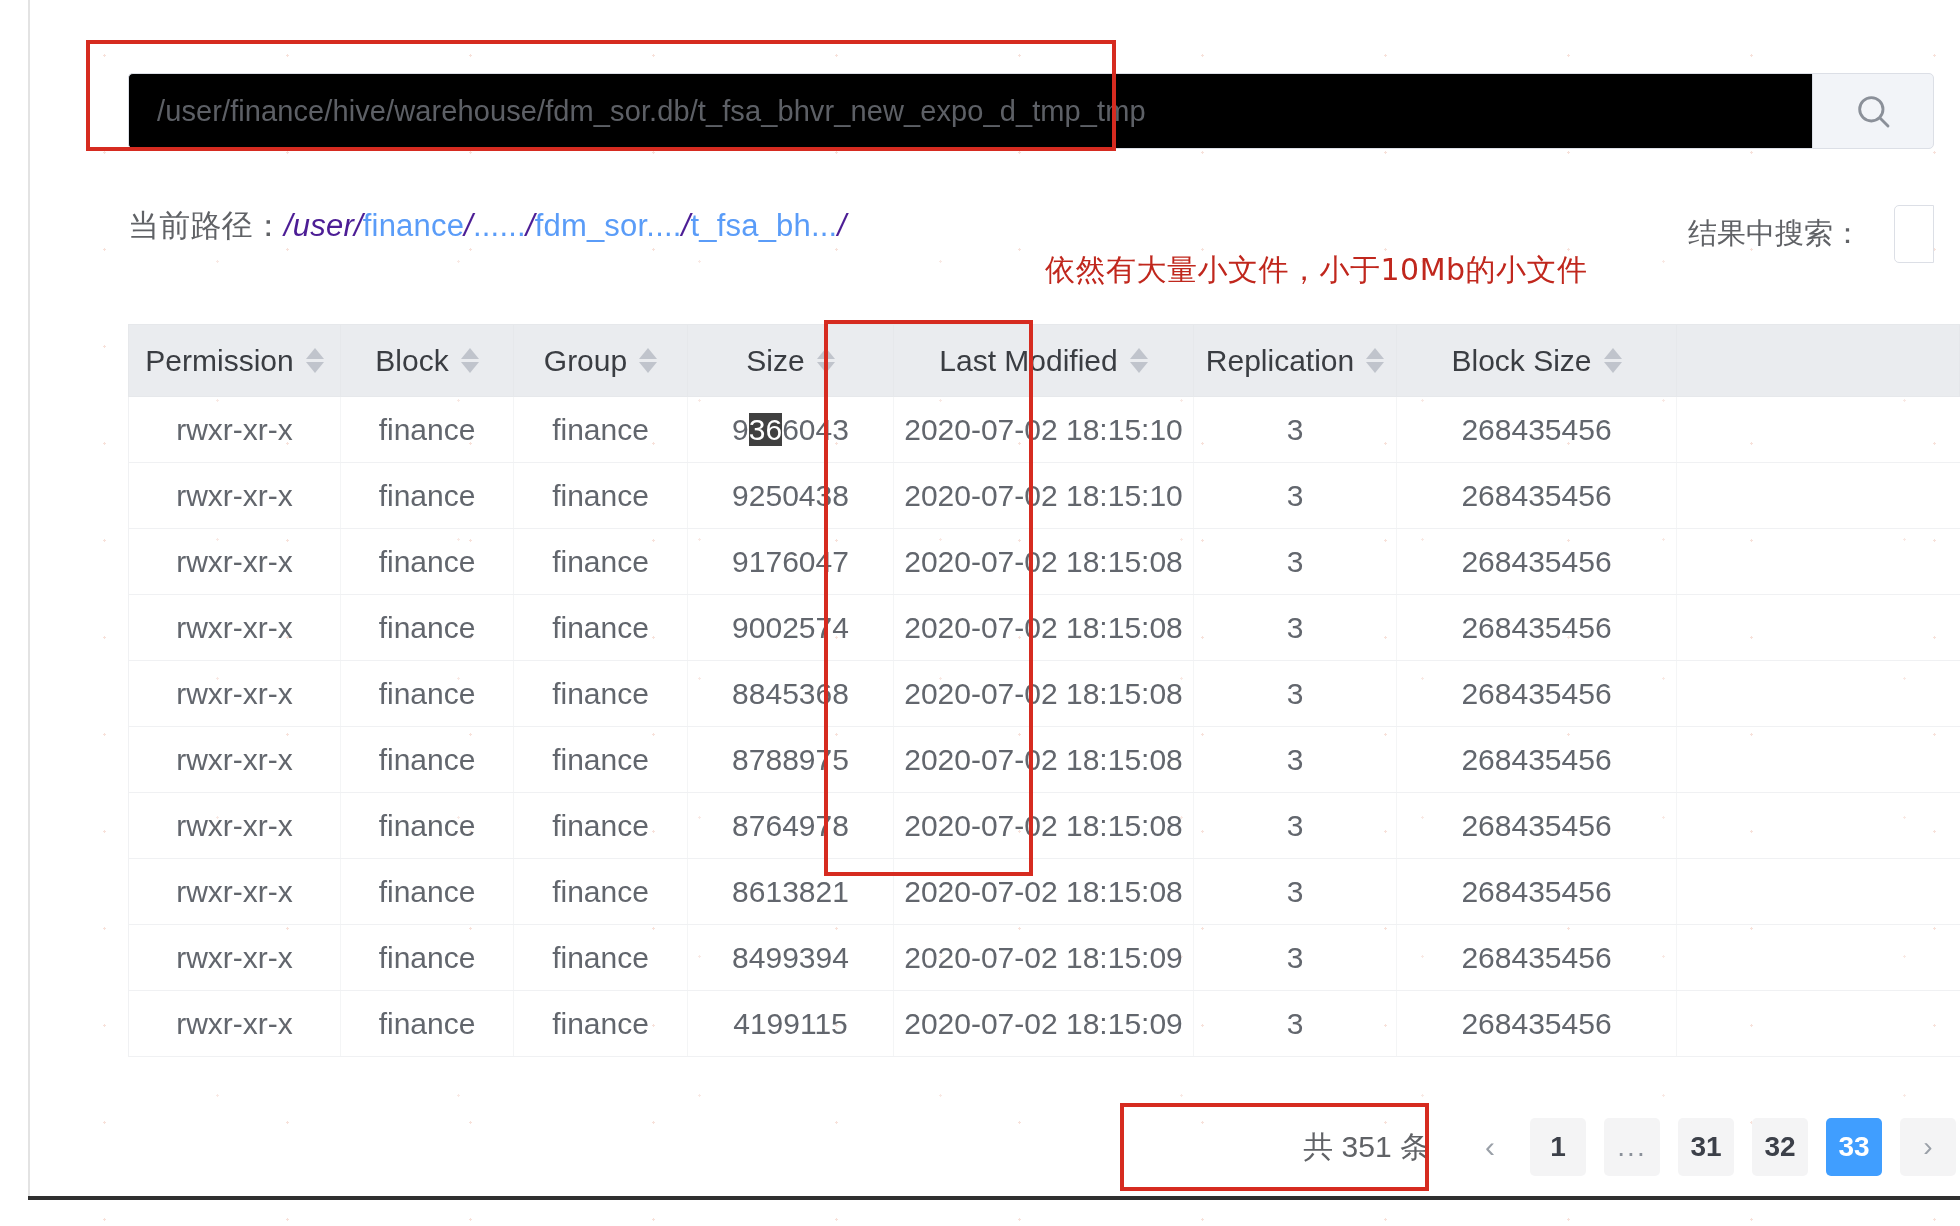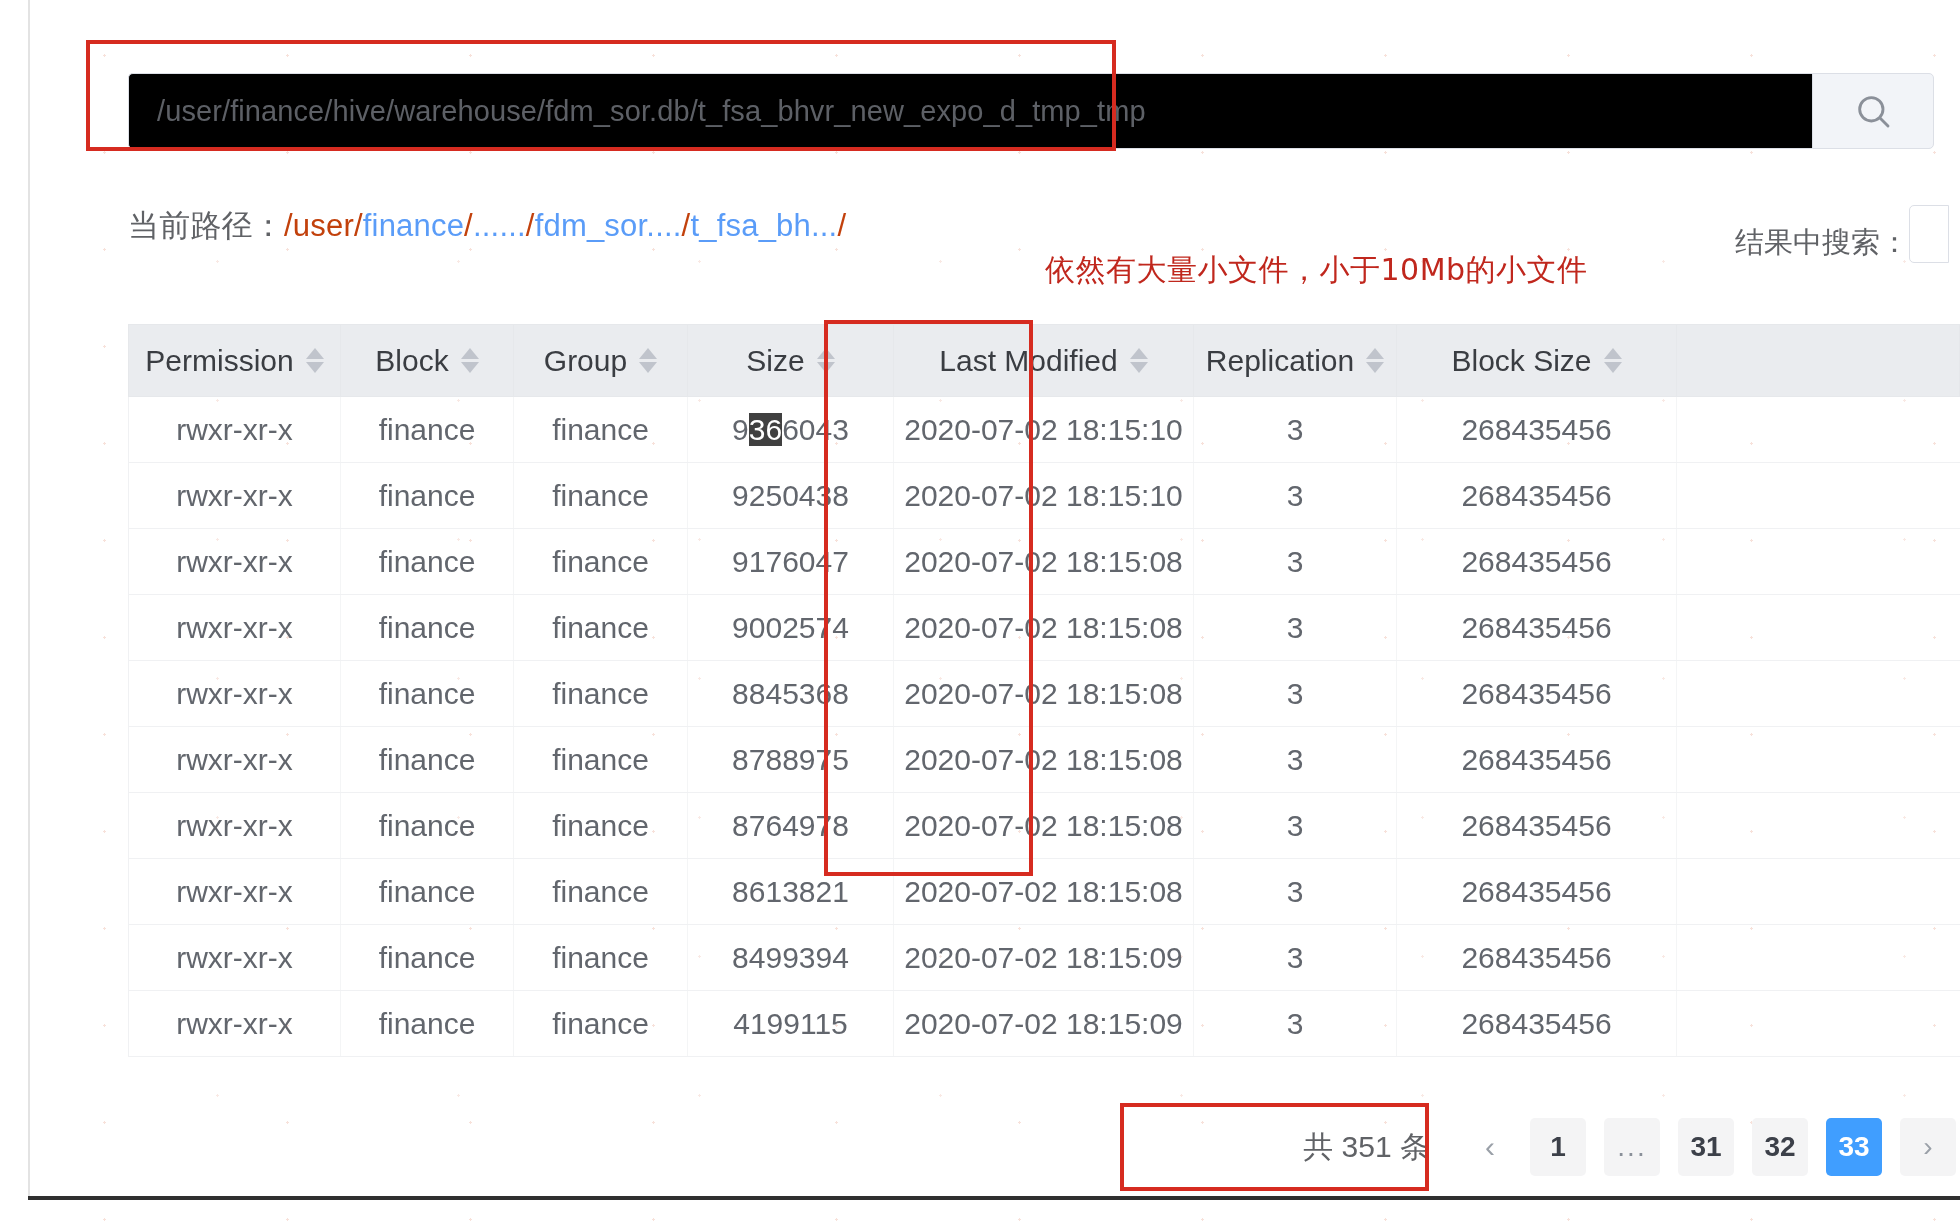--- a/index.html
+++ b/index.html
@@ -90,41 +90,42 @@
   
   .breadcrumb {
     position: absolute;
     left: 128px; top: 205px;
     font-size: 31px;
     color: #606266;
     white-space: nowrap;
     letter-spacing: 0.2px;
   }
   .breadcrumb .crumb-link { color: #5a9cf8; }
-  .breadcrumb .crumb-sep  { color: #c2410c; }
+  .breadcrumb .crumb-sep  { color: #4c1d95; font-style: italic; }
 
   
   .annot-text {
     position: absolute;
     left: 1045px; top: 250px;
     font-size: 30px;
     color: #c0271d;
     white-space: nowrap;
     font-family: "DejaVu Sans", "Liberation Sans", sans-serif;
     font-weight: 500;
     letter-spacing: 0.5px;
   }
 
   
   .result-search {
     position: absolute;
-    right: 11px; top: 205px;
+    right: 26px; top: 205px;
     display: flex;
-    align-items: flex-end;
-    white-space: nowrap;
+    align-items: center;
+    white-space: nowrap;
+    gap: 32px;
   }
   .result-search .rs-label {
     font-size: 29px;
     color: #606266;
   }
   .result-search .rs-input {
     width: 40px;
     height: 58px;
     border: 1px solid #dcdfe6;
     border-radius: 5px 0 0 5px;

